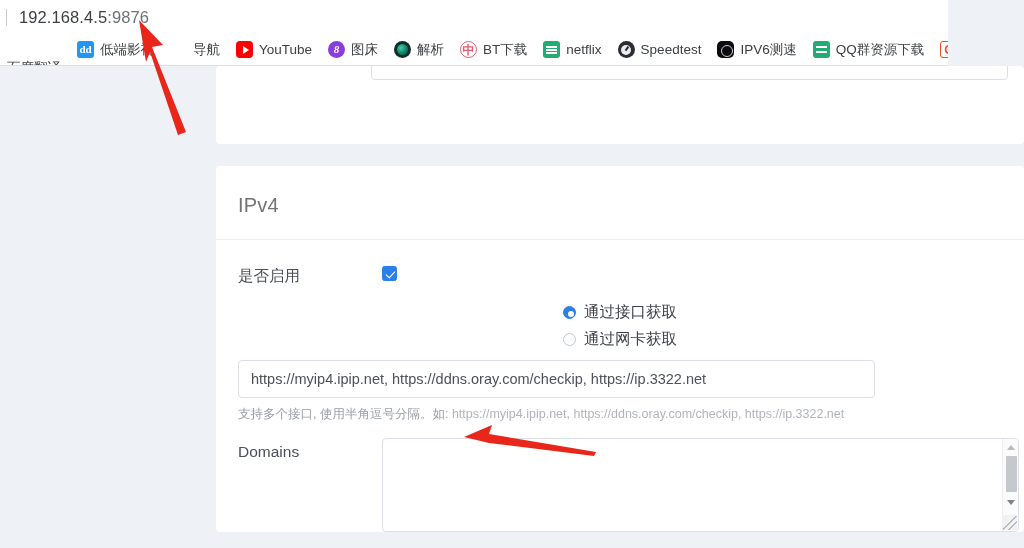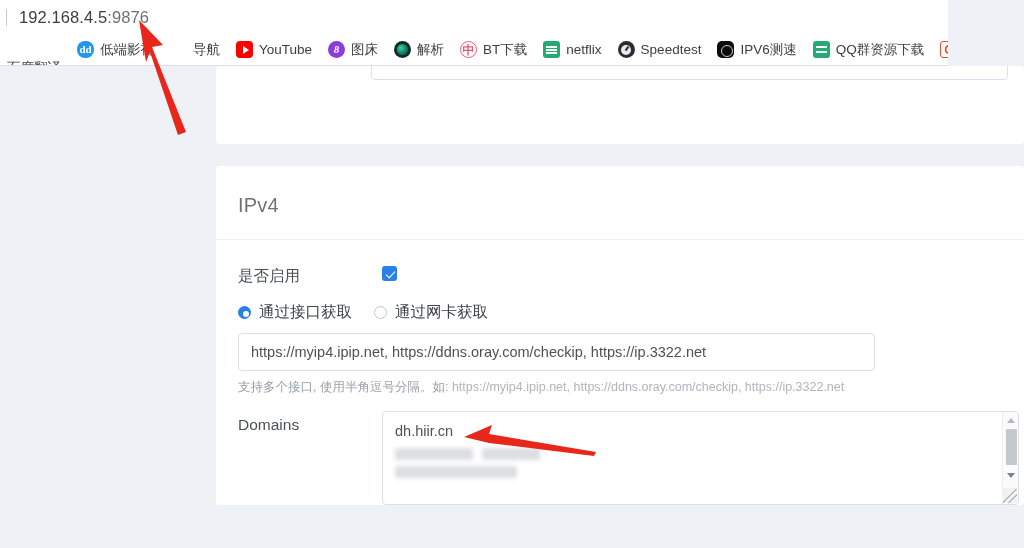--- a/index.html
+++ b/index.html
@@ -61,21 +61,21 @@
     color: #3c4043;
     margin-left: 6px;
     white-space: nowrap;
   }
   .bm-label.no-icon { margin-left: 0; margin-top: 36px; }
   .bm-ico {
     width: 17px; height: 17px;
     flex: 0 0 auto;
     display: inline-flex;
     align-items: center; justify-content: center;
-    border-radius: 8px;
+    border-radius: 3px;
     font-size: 10px;
     font-weight: bold;
     color: #fff;
     line-height: 1;
     overflow: hidden;
   }
   .ico-dd  { background: #2196f3; font-size: 11px; font-family: "Liberation Serif", serif; }
   .ico-cat { background: transparent; font-size: 15px; }
   .ico-yt  { background: #ff0000; border-radius: 4px; position: relative; }
   .ico-yt:after {
@@ -204,21 +204,21 @@
     content: "";
     position: absolute;
     left: 4.5px; top: 1.5px;
     width: 4px; height: 8px;
     border: solid #fff;
     border-width: 0 1.8px 1.8px 0;
     transform: rotate(43deg);
   }
 
   
-  .radio-group { display: flex; align-items: center; gap: 22px; margin-bottom: 10px; }
+  .radio-group { display: flex; align-items: center; gap: 6px; margin-bottom: 10px; flex-direction: column; }
   .radio-opt { display: flex; align-items: center; cursor: pointer; }
   .radio-dot {
     width: 13px; height: 13px;
     border-radius: 50%;
     border: 1px solid #c2c7ce;
     background: #fff;
     position: relative;
     flex: 0 0 auto;
   }
   .radio-opt.on .radio-dot {
@@ -445,30 +445,20 @@
               <span>支持多个接口, 使用半角逗号分隔。如:</span>
               <span class="url-hint">https://myip4.ipip.net, https://ddns.oray.com/checkip, https://ip.3322.net</span>
             </div>
           </div>
         </div>
 
         <div class="form-row">
           <div class="form-label">Domains</div>
           <div class="form-field">
             <div class="textarea-wrap">
-              <div class="ta-content">
-                <div>dh.hiir.cn</div>
-                <div class="redact-row">
-                  <div class="redact" style="width:78px"></div>
-                  <div class="redact" style="width:58px"></div>
-                </div>
-                <div class="redact-row">
-                  <div class="redact" style="width:122px"></div>
-                </div>
-              </div>
               <div class="ta-scroll">
                 <div class="sb-arrow up">
                     <i></i>
                   </div>
                 <div class="sb-thumb"></div>
                 <div class="sb-arrow down">
                     <i></i>
                   </div>
               </div>
               <div class="ta-resize"></div>

